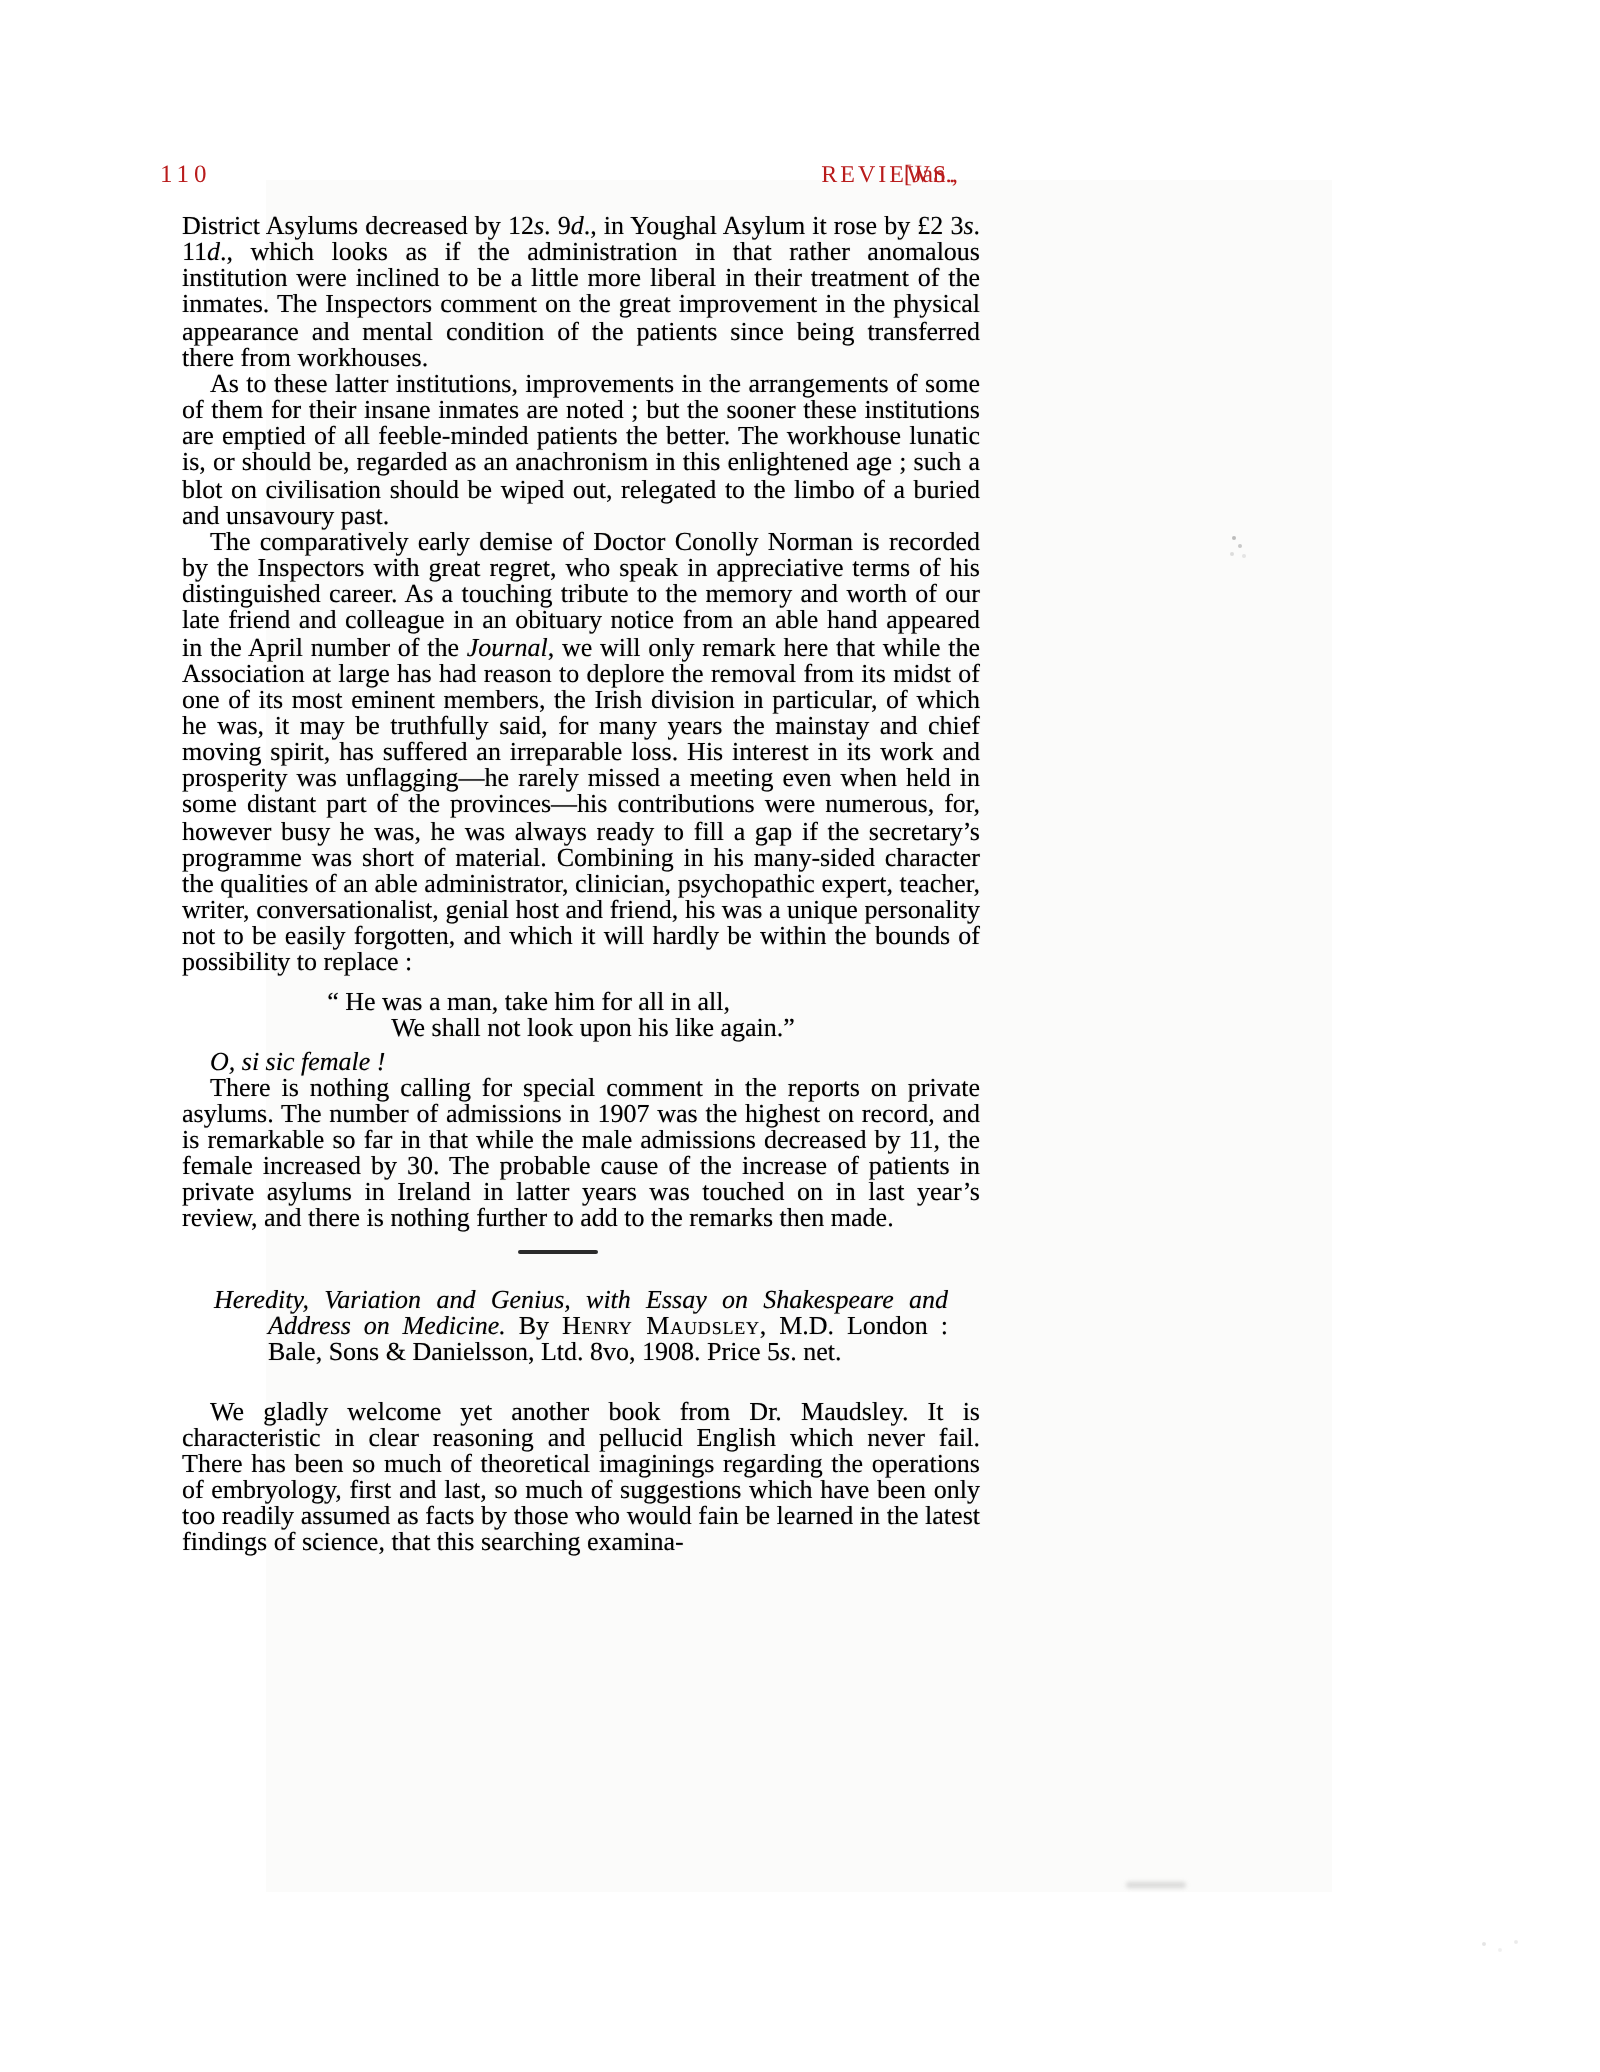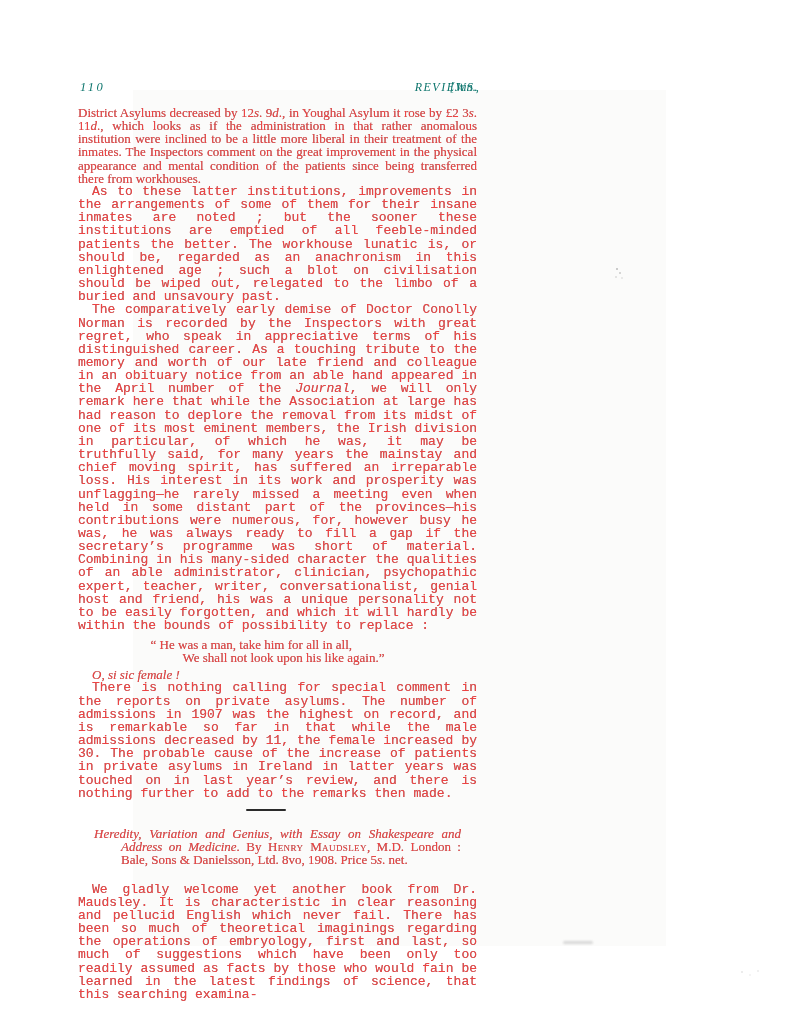--- a/index.html
+++ b/index.html
@@ -24,52 +24,51 @@
     height: 856px;
     background: #fbfbfa;
   }
   .running-header {
     position: absolute;
     left: 80px;
     top: 80px;
     width: 399px;
     height: 16px;
     font-size: 12.5px;
-    color: #0f766e;
-    font-style: italic;
+    color: #b91c1c;
   }
   .folio {
     position: absolute;
     left: 0; top: 0;
     letter-spacing: 2.5px;
   }
   .header-title {
     position: absolute;
     left: 0; right: 0; top: 0;
     text-align: right;
     letter-spacing: 1.5px;
     font-size: 12px;
   }
   .header-date {
     position: absolute;
     right: 0; top: 0;
   }
   .text-column {
     position: absolute;
-    left: 78px;
+    left: 91px;
     top: 106px;
     width: 399px;
-    color: #ef4444;
+    color: #000000;
     font-size: 13px;
     line-height: 13.15px;
     text-align: justify;
     text-shadow: 0 0 0.4px rgba(20,20,20,0.5);
   }
   p.para { margin: 0; }
-  .indent { text-indent: 14px; font-family: Liberation Mono, monospace; }
+  .indent { text-indent: 14px; }
   .seg-i { font-style: italic; }
   .seg-sc { font-variant: small-caps; letter-spacing: 0.4px; }
   .quote-block {
     width: fit-content;
     margin: 6px auto 4px;
     text-align: left;
     font-size: 13px;
     line-height: 13px;
     transform: translateX(-10px);
   }

